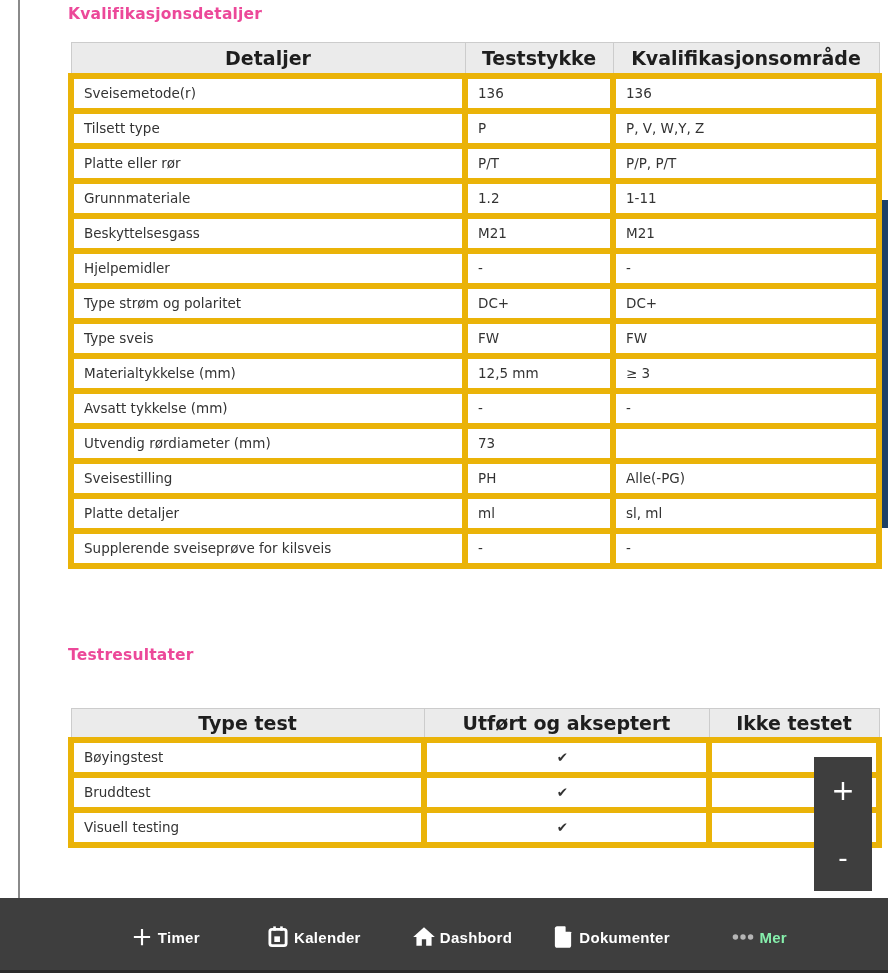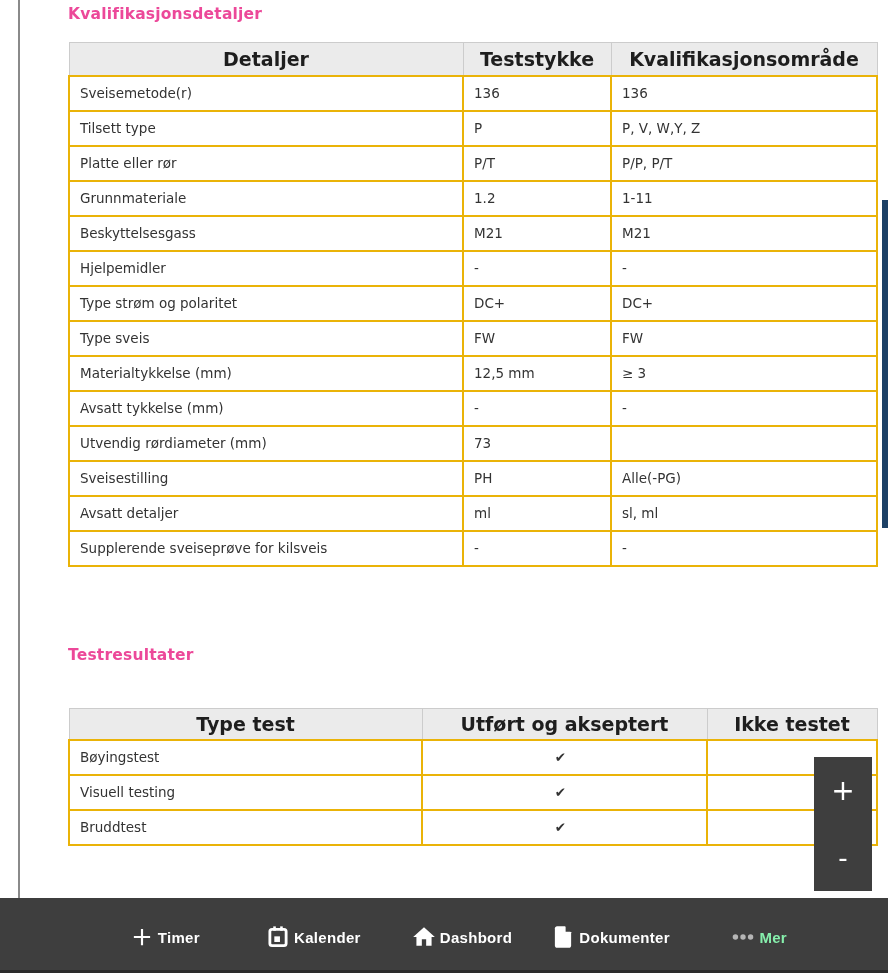--- a/index.html
+++ b/index.html
@@ -25,21 +25,21 @@
   }
   #table1 { top:42px; }
   #table2 { top:683px;margin-top:25px; }
   th {
     background:#ebebeb; border:1px solid #cccccc;
     font-size:19px; font-weight:700; color:#1e1e1e;
     text-align:center; height:33px; padding:0 6px;
   }
   #table2 th { height:31px; }
   td {
-    border:2px solid #eab308; font-size:13.5px; color:#333333;
+    border:6px solid #eab308; font-size:13.5px; color:#333333;
     height:35px; padding:0 8px 0 10px; text-align:left;
     overflow:hidden; white-space:nowrap;
   }
   #table2 td.center, td.center { text-align:center; padding-left:0; }
 
   .zoomctl {
     position:absolute; left:814px; top:757px; width:58px; height:134px;
     background:#3e3e3e; display:flex; flex-direction:column; z-index:5;
   }
   .zoomctl button {
@@ -148,21 +148,21 @@
           <td>Utvendig rørdiameter (mm)</td>
           <td>73</td>
           <td></td>
         </tr>
         <tr>
           <td>Sveisestilling</td>
           <td>PH</td>
           <td>Alle(-PG)</td>
         </tr>
         <tr>
-          <td>Avsatt detaljer</td>
+          <td>Platte detaljer</td>
           <td>ml</td>
           <td>sl, ml</td>
         </tr>
         <tr>
           <td>Supplerende sveiseprøve for kilsveis</td>
           <td>-</td>
           <td>-</td>
         </tr>
       </tbody>
   </table>
@@ -182,26 +182,26 @@
         <th>Ikke testet</th>
       </tr>
     </thead>
     <tbody>
         <tr>
           <td>Bøyingstest</td>
           <td class="center">✔</td>
           <td class="center"></td>
         </tr>
         <tr>
-          <td>Visuell testing</td>
+          <td>Bruddtest</td>
           <td class="center">✔</td>
           <td class="center"></td>
         </tr>
         <tr>
-          <td>Bruddtest</td>
+          <td>Visuell testing</td>
           <td class="center">✔</td>
           <td class="center"></td>
         </tr>
       </tbody>
   </table>
 
   <div class="zoomctl">
     <button class="zoom-in-btn">+</button>
     <button class="zoom-out-btn">-</button>
   </div>

